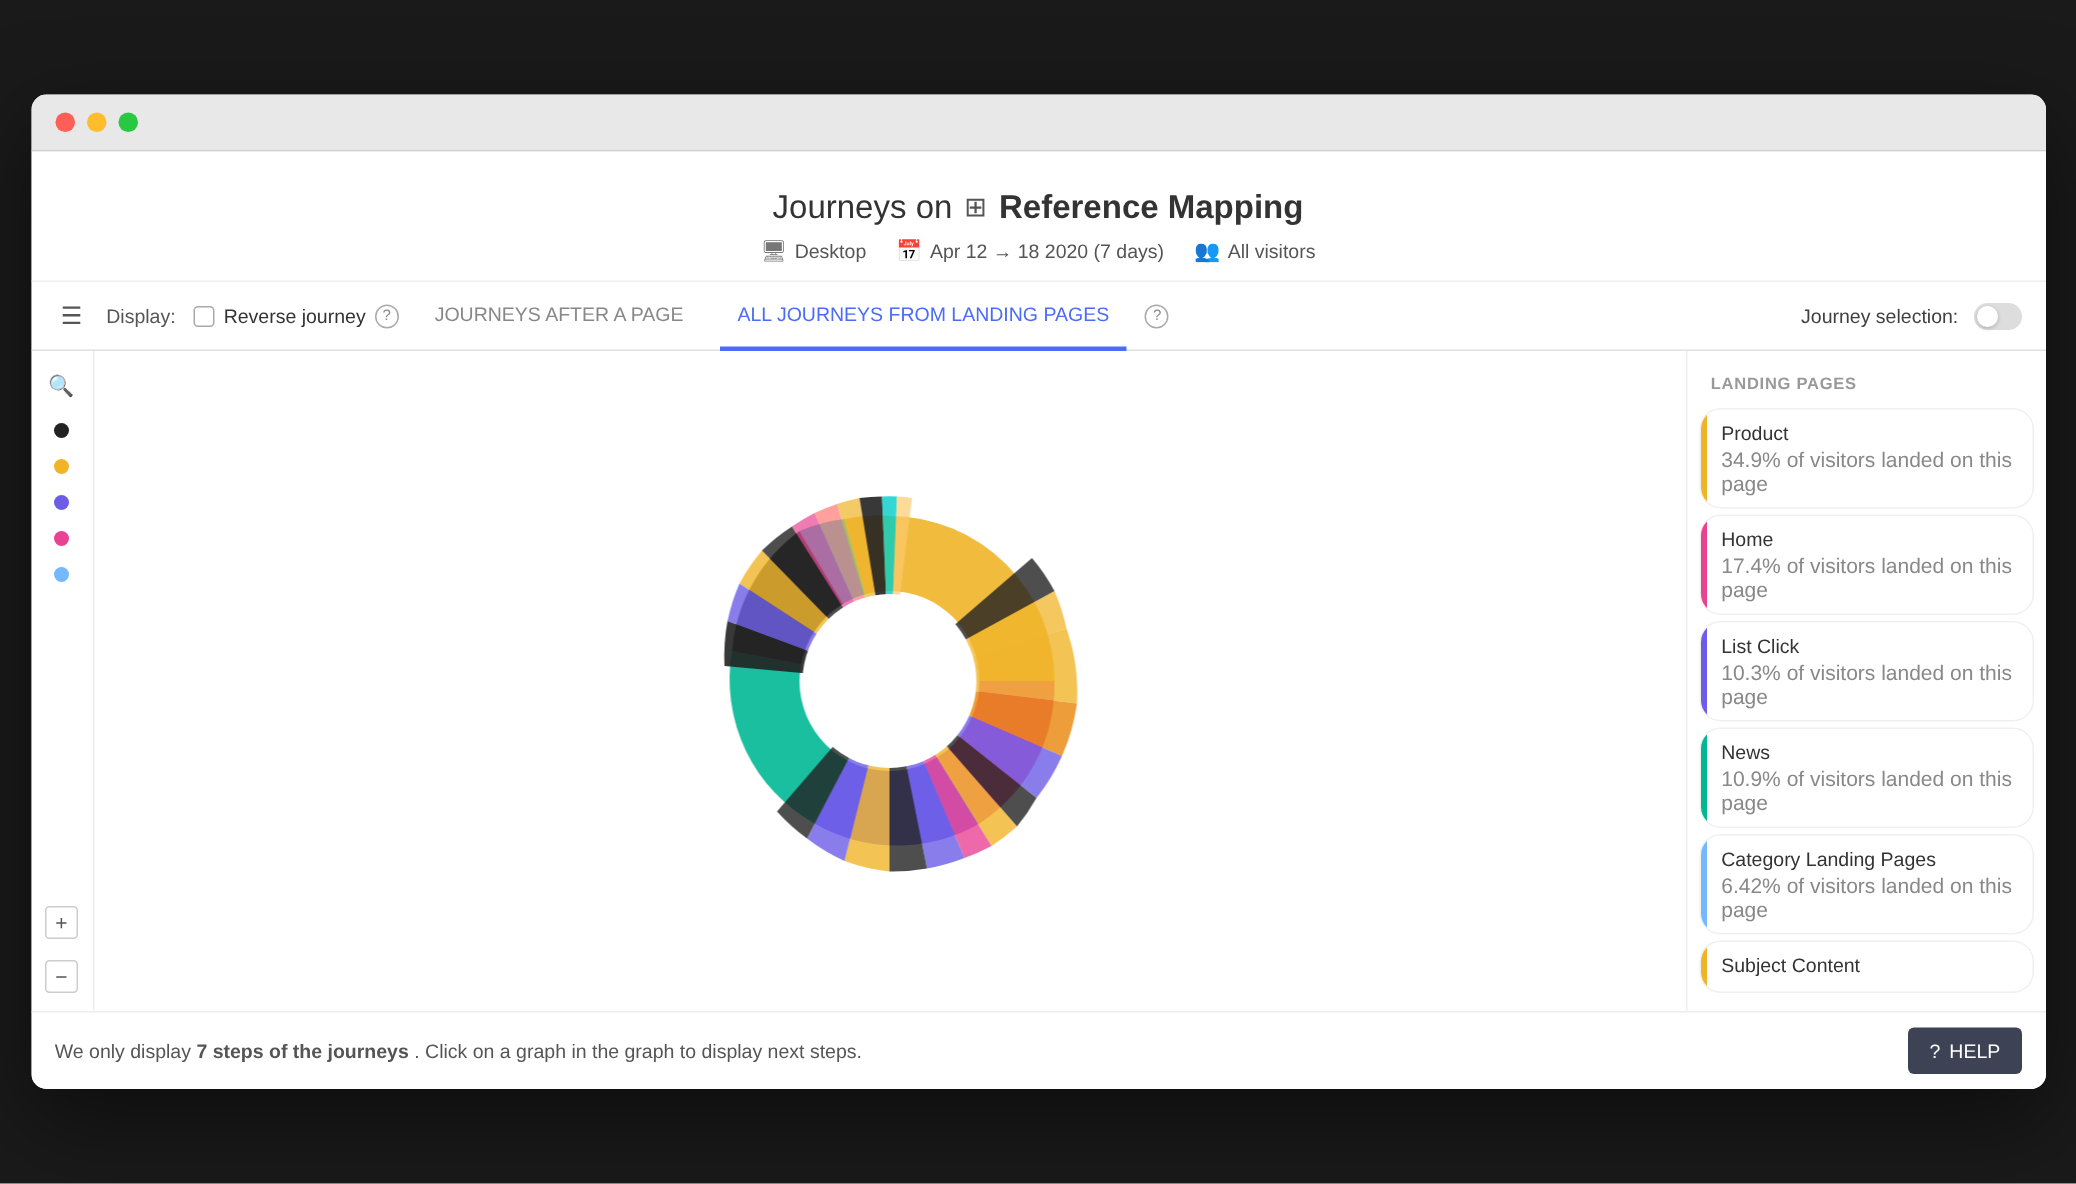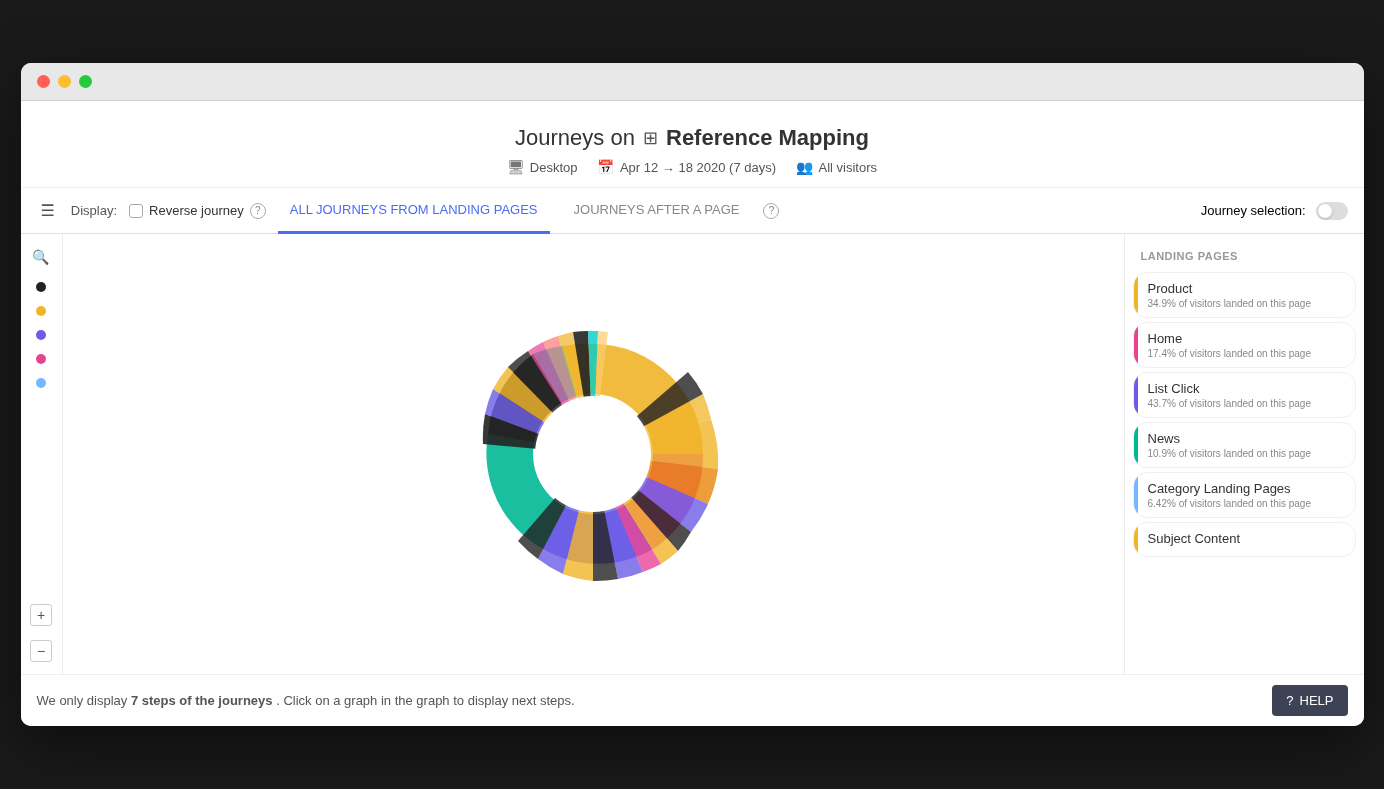--- a/index.html
+++ b/index.html
@@ -128,21 +128,21 @@
     }
     .tab.active {
       color: #4a6cf7;
       border-bottom-color: #4a6cf7;
     }
     .toolbar-right {
       display: flex;
       align-items: center;
       gap: 10px;
       font-size: 13px;
-      color: #000000;
+      color: #404040;
     }
     .toggle {
       width: 32px; height: 18px;
       background: #ddd;
       border-radius: 9px;
       position: relative;
       cursor: pointer;
     }
     .toggle::after {
       content: '';
@@ -229,21 +229,21 @@
       padding: 8px 10px;
       flex: 1;
     }
     .landing-name {
       font-size: 13px;
       font-weight: 500;
       color: #333;
       margin-bottom: 2px;
     }
     .landing-stat {
-      font-size: 10px;
+      font-size: 14px;
       color: #888;
     }
     .footer-bar {
       border-top: 1px solid #eee;
       padding: 10px 16px;
       display: flex;
       align-items: center;
       justify-content: space-between;
       font-size: 13px;
       color: #555;
@@ -298,25 +298,25 @@
 
     <div class="toolbar">
       <div class="toolbar-left">
         <button class="menu-icon-btn">☰</button>
         <span class="display-label">Display:</span>
         <div class="reverse-journey">
           <span class="checkbox-icon"></span>
           <span>Reverse journey</span>
           <span class="help-circle">?</span>
         </div>
+        <div class="tab">
+          <span>JOURNEYS AFTER A PAGE</span>
+        </div>
         <div class="tab active">
           <span>ALL JOURNEYS FROM LANDING PAGES</span>
-        </div>
-        <div class="tab">
-          <span>JOURNEYS AFTER A PAGE</span>
         </div>
         <span class="help-circle">?</span>
       </div>
       <div class="toolbar-right">
         <span>Journey selection:</span>
         <div class="toggle"></div>
       </div>
     </div>
 
     <div class="main-area">
@@ -399,21 +399,21 @@
       <div class="landing-color-bar" style="background:#e84393;"></div>
       <div class="landing-text">
         <div class="landing-name">Home</div>
         <div class="landing-stat">17.4% of visitors landed on this page</div>
       </div>
     </div>
             <div class="landing-item">
       <div class="landing-color-bar" style="background:#6c5ce7;"></div>
       <div class="landing-text">
         <div class="landing-name">List Click</div>
-        <div class="landing-stat">43.7% of visitors landed on this page</div>
+        <div class="landing-stat">10.3% of visitors landed on this page</div>
       </div>
     </div>
             <div class="landing-item">
       <div class="landing-color-bar" style="background:#00b894;"></div>
       <div class="landing-text">
         <div class="landing-name">News</div>
         <div class="landing-stat">10.9% of visitors landed on this page</div>
       </div>
     </div>
             <div class="landing-item">

